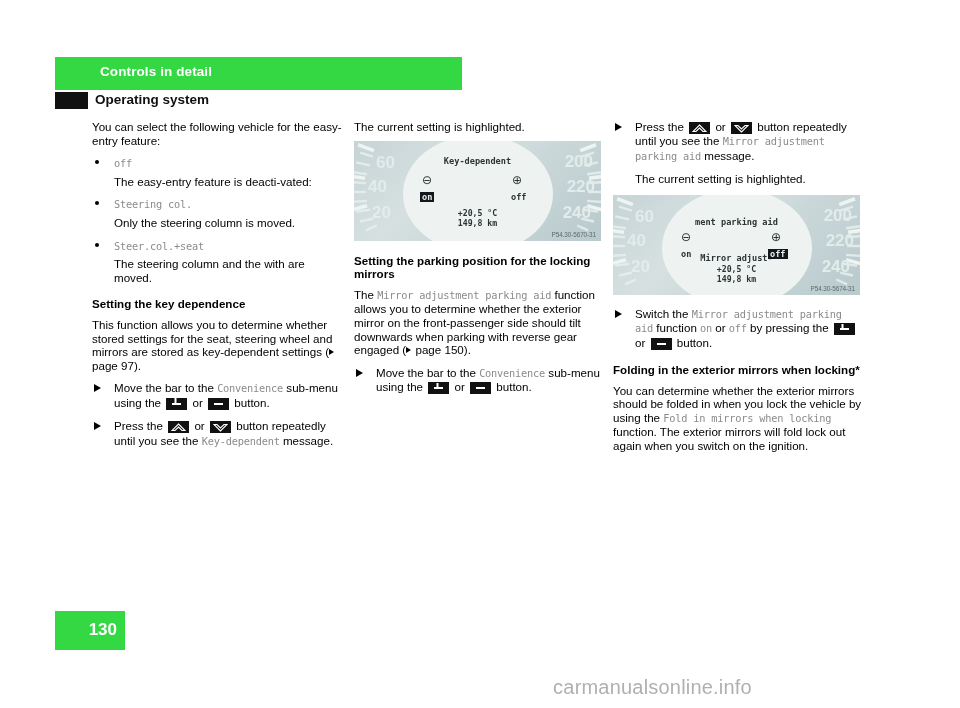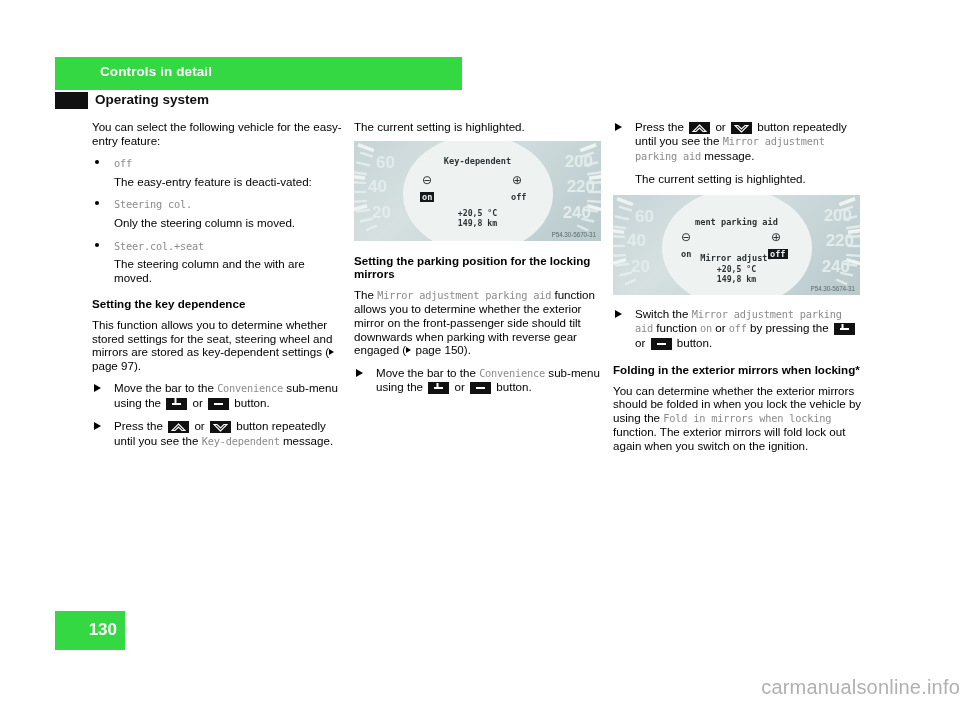--- a/index.html
+++ b/index.html
@@ -100,21 +100,21 @@
     font-weight:bold;font-size:17px;color:#e2ecea;}
 
   
   .pagebox{
     position:absolute;left:55px;top:611px;width:70px;height:39px;background:#33d843;
   }
   .pagebox .pnum{
     position:absolute;right:8px;top:9px;font-size:17px;font-weight:bold;color:#fff;
   }
   .watermark{
-    position:absolute;left:0;top:676px;width:960px;text-align:right;
+    position:absolute;left:0;top:676px;width:960px;text-align:center;
     font-size:20px;color:#b0b0b0;letter-spacing:.2px;
     padding-left:345px;box-sizing:border-box;
   }
 </style>
 </head>
 <body>
 
 <div class="page">
 
   <div class="chapter-bar">

